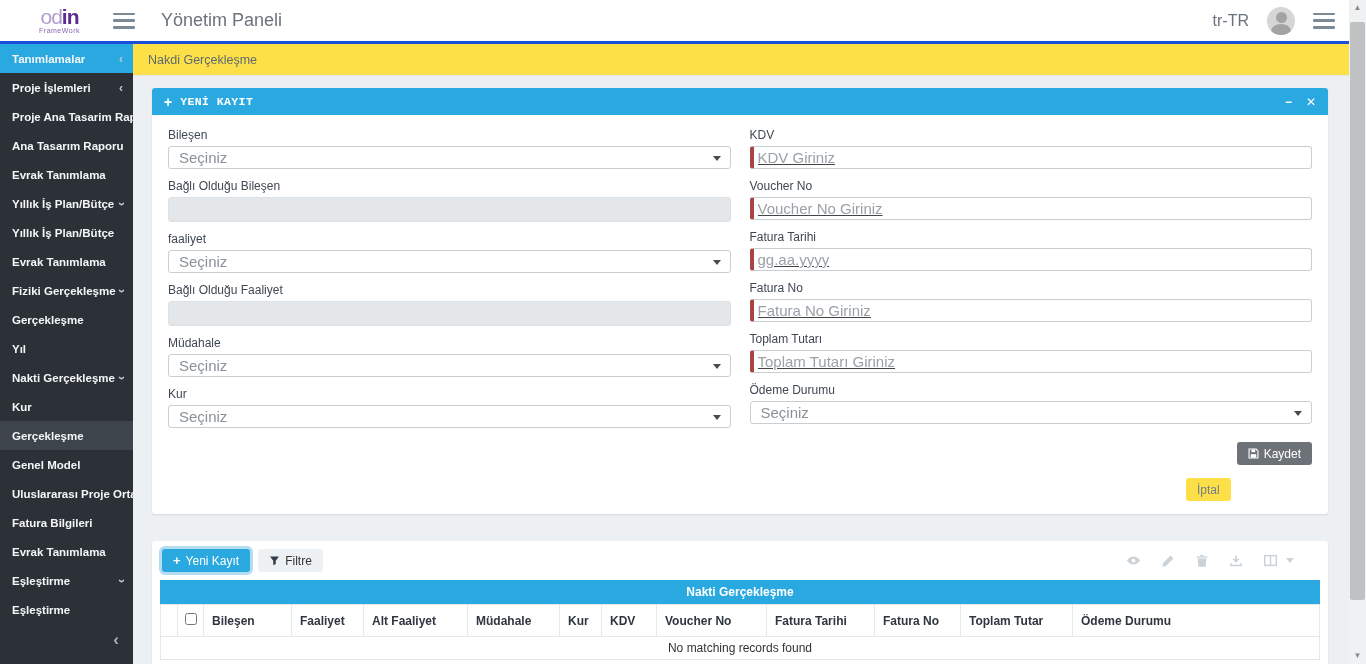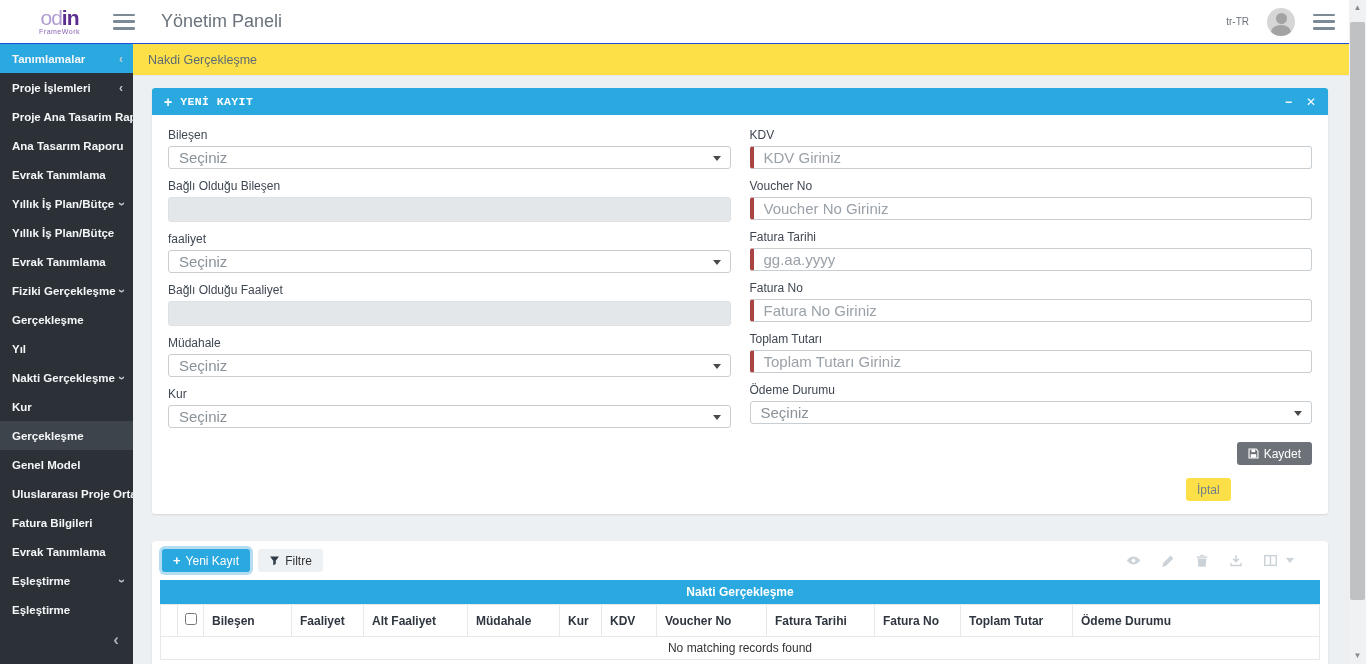--- a/index.html
+++ b/index.html
@@ -1,28 +1,28 @@
 <!DOCTYPE html>
 <html><head>
 <meta charset="utf-8">
 <style>
   * { margin:0; padding:0; box-sizing:border-box; }
   html,body { width:1366px; height:664px; overflow:hidden; font-family:"Liberation Sans","DejaVu Sans",sans-serif; background:#edf0f2; }
   
-  .topbar { position:absolute; left:0; top:0; width:1349px; height:44px; background:#ffffff; border-bottom:1px solid #1d4ed8; z-index:5; display:flex; align-items:center;justify-content:space-between; }
+  .topbar { position:absolute; left:0; top:0; width:1349px; height:44px; background:#ffffff; border-bottom:3px solid #1d4ed8; z-index:5; display:flex; align-items:center;justify-content:space-between; }
   .logo-box { width:105px; height:44px; display:flex; flex-direction:column; align-items:center; justify-content:center; padding-left:14px; }
   .logo-main { font-size:21px; line-height:18px; letter-spacing:-1px; font-weight:bold; }
   .logo-od { color:#b09cd0; font-weight:normal; }
   .logo-in { color:#5b2d8e; }
   .logo-sub { font-size:7px; color:#8a63b5; letter-spacing:.5px; margin-top:1px; }
   .hamburger { width:22px; height:16px; display:flex; flex-direction:column; justify-content:space-between; cursor:pointer; margin-left:8px; }
   .hamburger i { display:block; height:2.5px; background:#7c8a96; border-radius:1px; }
   .topbar-title { margin-left:26px; font-size:18px; color:#6a737c; }
   .topbar-right { margin-left:auto; display:flex; align-items:center; gap:18px; padding-right:14px; }
-  .locale { font-size:10px; color:#6a737c; }
+  .locale { font-size:16px; color:#6a737c; }
   .avatar { width:28px; height:28px; border-radius:50%; background:#d6d6d6; overflow:hidden; position:relative; }
   .avatar .head { position:absolute; left:8.5px; top:5px; width:11px; height:11px; border-radius:50%; background:#a3a3a3; }
   .avatar .body { position:absolute; left:4px; top:17px; width:20px; height:14px; border-radius:50%; background:#a3a3a3; }
   
   .breadcrumb { position:absolute; left:133px; top:44px; width:1352px; height:32px; background:#fde047; border-bottom:1px solid #e3e6e9; display:flex; align-items:center; padding-left:15px; font-size:12.5px; color:#5d6a75; z-index:4; }
   
   .sidebar { position:absolute; left:0; top:44px; width:133px; height:620px; background:#2b3136; z-index:6; }
   .side-item { height:29px; display:flex; align-items:center; padding:0 10px 0 12px; color:#f4f6f8; font-size:11.5px; font-weight:bold; cursor:pointer; position:relative; white-space:nowrap; overflow:hidden; }
   .side-item.blue { background:#29a9e0; }
   .side-item.sel { background:#3d444b; }
@@ -38,21 +38,21 @@
   .panel-plus { font-size:14px; font-weight:bold; margin-right:8px; }
   .panel-tools { margin-left:auto; display:flex; gap:14px; }
   .panel-tools span { font-size:12px; font-weight:bold; cursor:pointer; line-height:1; }
   .panel-body { padding:13px 16px 2px 16px; }
   .form-grid { display:grid; grid-template-columns:1fr 1fr; column-gap:19px; }
   .field { margin-bottom:10px; }
   .field label { display:block; font-size:12px; color:#3f4752; margin-bottom:4px; }
   .control { height:23px; border:1px solid #c9ced3; border-radius:3px; width:100%; font-size:15px; }
   .control.selectbox { display:flex; align-items:center; padding:0 22px 0 10px; color:#8a9299; position:relative; cursor:pointer; background:#fff; }
   .control.selectbox .caret { position:absolute; right:9px; top:9px; width:0; height:0; border-left:4px solid transparent; border-right:4px solid transparent; border-top:5px solid #4a4a4a; }
-  input.control { padding:0 10px; color:#444; outline:none; }
+  input.control { padding:0 4px; color:#444; outline:none;text-decoration:underline; }
   input.control::placeholder { color:#9aa1a8; }
   input.control.req { border-left:4px solid #a94444; }
   .control.disabled { background:#e3e7ea; border:1px solid #dde1e4; height:25px; }
   .panel-footer { display:flex; justify-content:flex-end; gap:6px; padding:2px 16px 13px 16px; }
   .btn { border:none; border-radius:3px; font-size:12px; font-family:inherit; cursor:pointer; height:23px; padding:0 11px; display:inline-flex; align-items:center; gap:5px; }
   .btn-cancel { background:#fde047; color:#737e88;margin-top:36px; }
   .btn-save { background:#6d7278; color:#fff; }
   
   .card2 { margin-top:27px; padding:8px; }
   .tbl-toolbar { display:flex; align-items:center; margin-bottom:8px; }

